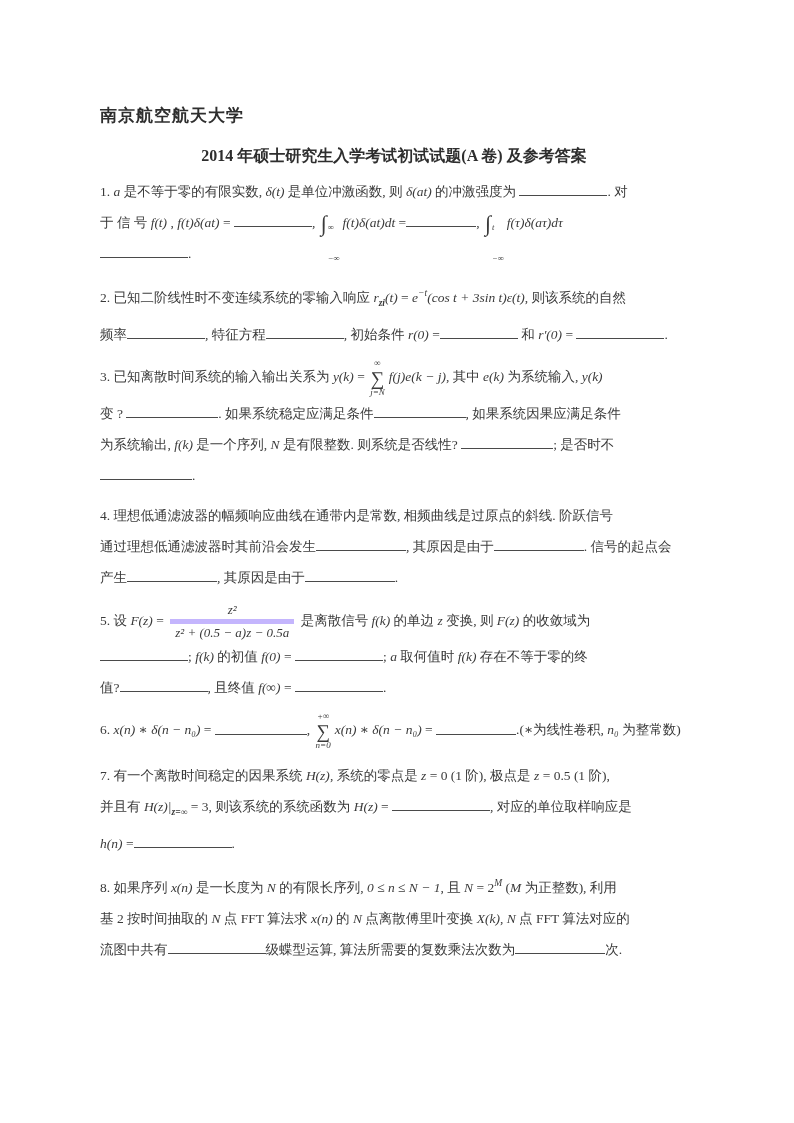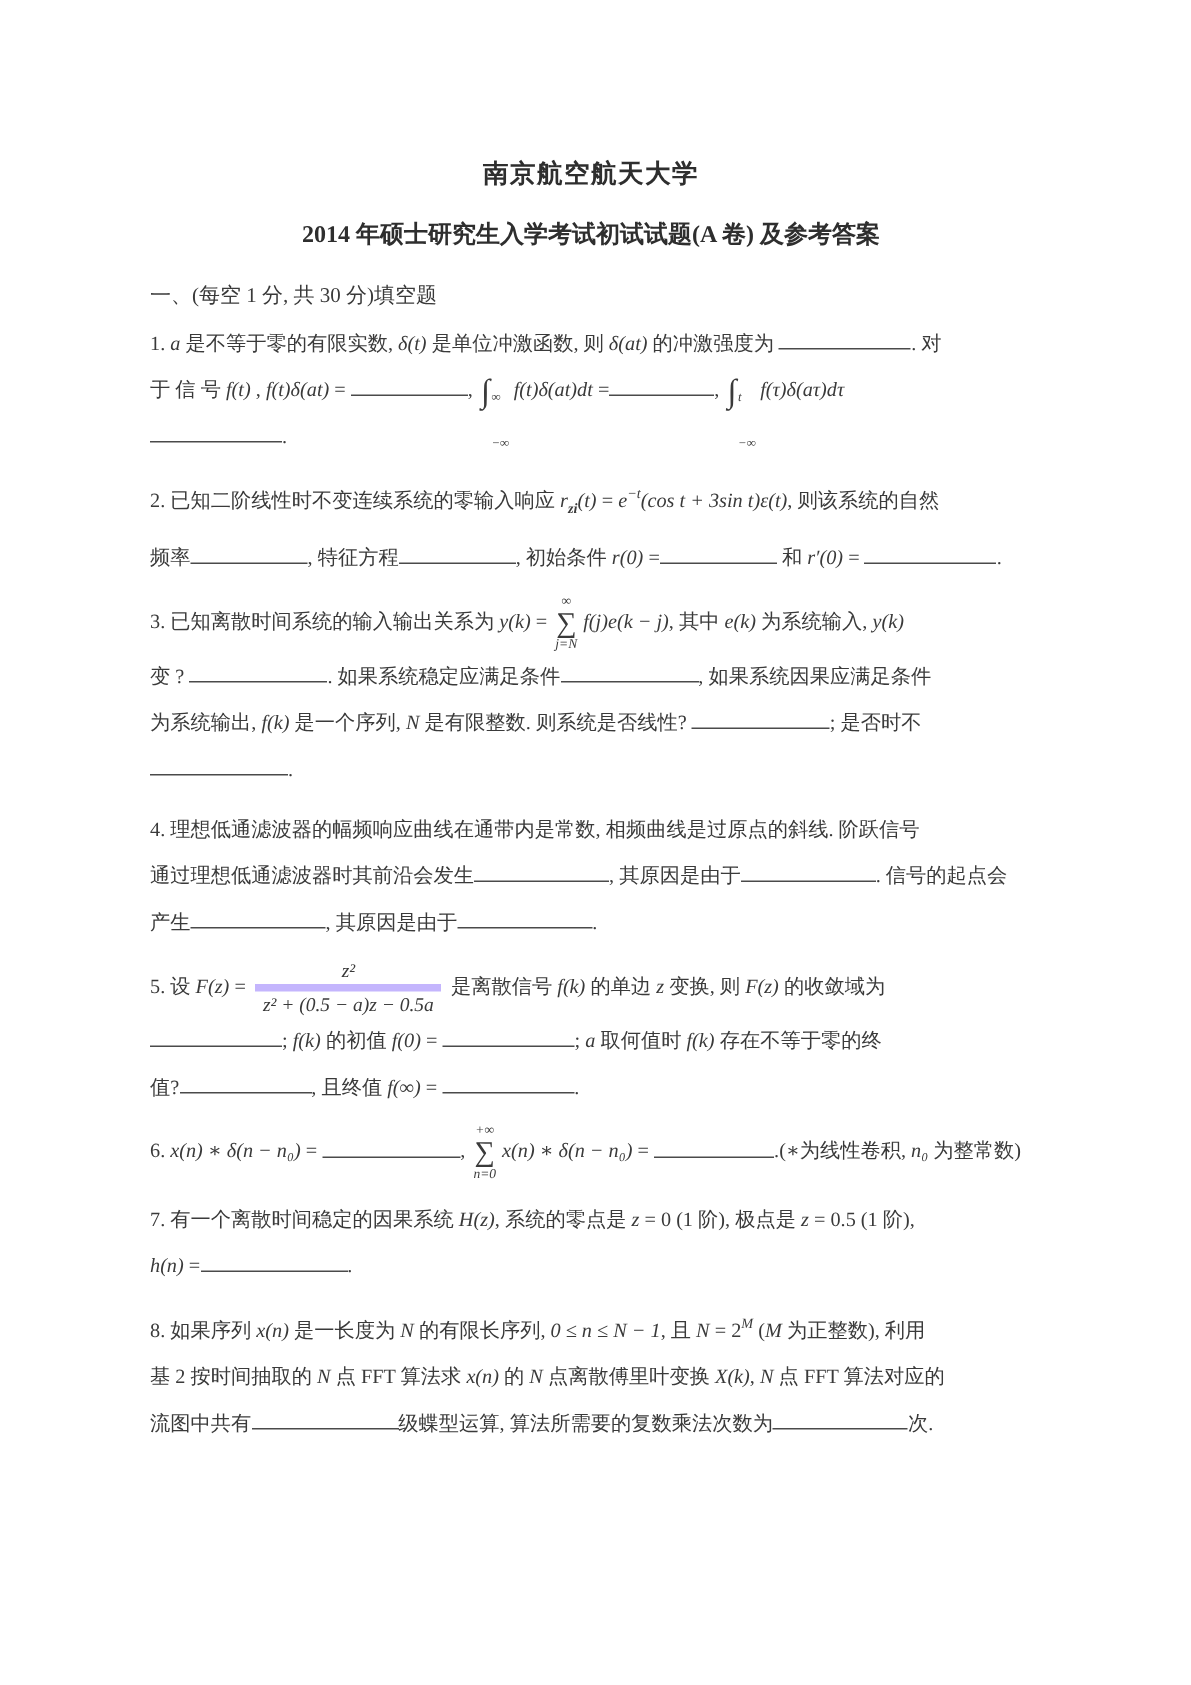--- a/index.html
+++ b/index.html
@@ -6,26 +6,26 @@
   body{
     width:794px;height:1123px;
     background:#ffffff;
     font-family:"Liberation Serif","DejaVu Serif",serif;
     color:#3a3a3a;
     position:relative;
     overflow:hidden;
   }
   .sheet{position:absolute;left:100px;top:104px;width:588px;}
   .title{
-    text-align:center;font-weight:bold;font-size:17px;color:#2e2e2e;
+    font-weight:bold;font-size:17px;color:#2e2e2e;
     margin:0 0 19px 0;letter-spacing:1px;
   }
   .subtitle{
     text-align:center;font-weight:bold;font-size:16px;color:#2e2e2e;
-    margin:0 0 21px 0;
+    margin:0 0 9px 0;
   }
   .section{font-size:14px;margin:0 0 7px 0;color:#3a3a3a;}
   .question{margin-bottom:9px;}
   .qline{font-size:13.5px;line-height:31px;}
   .t{}
   .m{font-style:italic;}
   .blank{
     display:inline-block;border-bottom:1px solid #4a4a4a;
     height:13px;vertical-align:baseline;
   }
@@ -49,21 +49,20 @@
     display:inline-flex;flex-direction:column;justify-content:space-between;
     height:24px;font-size:8.5px;font-style:italic;margin-left:1px;margin-right:1px;
   }
 </style>
 </head>
 <body>
 
 <div class="sheet">
   <h1 class="title">南京航空航天大学</h1>
   <h2 class="subtitle">2014 年硕士研究生入学考试初试试题(A 卷) 及参考答案</h2>
-  <div class="section">一、(每空 1 分, 共 30 分)填空题</div>
   <div id="questions">
       <div class="question">
         <div class="qline"><span class="t">1. </span><span class="m">a</span><span class="t"> 是不等于零的有限实数, </span><span class="m">δ(t)</span><span class="t"> 是单位冲激函数, 则 </span><span class="m">δ(at)</span><span class="t"> 的冲激强度为 </span><span class="blank" style="width: 88px;"></span><span class="t">. 对</span></div>
         <div class="qline"><span class="t">于 信 号 </span><span class="m">f(t)</span><span class="t"> ,  </span><span class="m">f(t)δ(at)</span><span class="t"> = </span><span class="blank" style="width: 78px;"></span><span class="t">,  </span><span class="intop">
             <span class="iglyph">∫</span>
             <span class="ilims">
               <i>∞</i>
               <i>−∞</i>
             </span>
           </span><span class="m">f(t)δ(at)dt</span><span class="t"> =</span><span class="blank" style="width: 70px;"></span><span class="t">,  </span><span class="intop">
@@ -101,20 +100,21 @@
       </div>
       <div class="question">
         <div class="qline"><span class="t">6. </span><span class="m">x(n) ∗ δ(n − n₀)</span><span class="t"> = </span><span class="blank" style="width: 92px;"></span><span class="t">, </span><span class="bigop">
             <span class="lim">+∞</span>
             <span class="op">∑</span>
             <span class="lim">n=0</span>
           </span><span class="m">x(n) ∗ δ(n − n₀)</span><span class="t"> = </span><span class="blank" style="width: 80px;"></span><span class="t">.(∗为线性卷积, </span><span class="m">n₀</span><span class="t"> 为整常数)</span></div>
       </div>
       <div class="question">
         <div class="qline"><span class="t">7. 有一个离散时间稳定的因果系统 </span><span class="m">H(z)</span><span class="t">, 系统的零点是 </span><span class="m">z</span><span class="t"> = 0 (1 阶), 极点是 </span><span class="m">z</span><span class="t"> = 0.5 (1 阶),</span></div>
+        <div class="qline"><span class="t">并且有 </span><span class="m">H(z)|</span><span class="sub">z=∞</span><span class="t"> = 3, 则该系统的系统函数为 </span><span class="m">H(z)</span><span class="t"> = </span><span class="blank" style="width: 98px;"></span><span class="t">, 对应的单位取样响应是</span></div>
         <div class="qline"><span class="m">h(n)</span><span class="t"> =</span><span class="blank" style="width: 98px;"></span><span class="t">.</span></div>
       </div>
       <div class="question">
         <div class="qline"><span class="t">8. 如果序列 </span><span class="m">x(n)</span><span class="t"> 是一长度为 </span><span class="m">N</span><span class="t"> 的有限长序列, </span><span class="m">0 ≤ n ≤ N − 1</span><span class="t">, 且 </span><span class="m">N</span><span class="t"> = 2</span><span class="sup">M</span><span class="t">  (</span><span class="m">M</span><span class="t"> 为正整数), 利用</span></div>
         <div class="qline"><span class="t">基 2 按时间抽取的 </span><span class="m">N</span><span class="t"> 点 FFT 算法求 </span><span class="m">x(n)</span><span class="t"> 的 </span><span class="m">N</span><span class="t"> 点离散傅里叶变换 </span><span class="m">X(k)</span><span class="t">, </span><span class="m">N</span><span class="t"> 点 FFT 算法对应的</span></div>
         <div class="qline"><span class="t">流图中共有</span><span class="blank" style="width: 98px;"></span><span class="t">级蝶型运算, 算法所需要的复数乘法次数为</span><span class="blank" style="width: 90px;"></span><span class="t">次.</span></div>
       </div>
     </div>
 </div>
 

